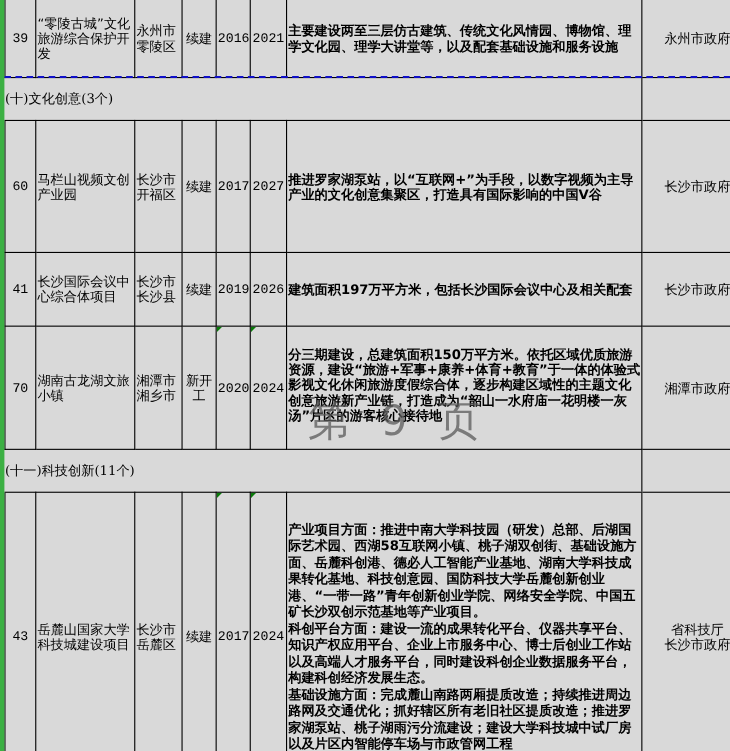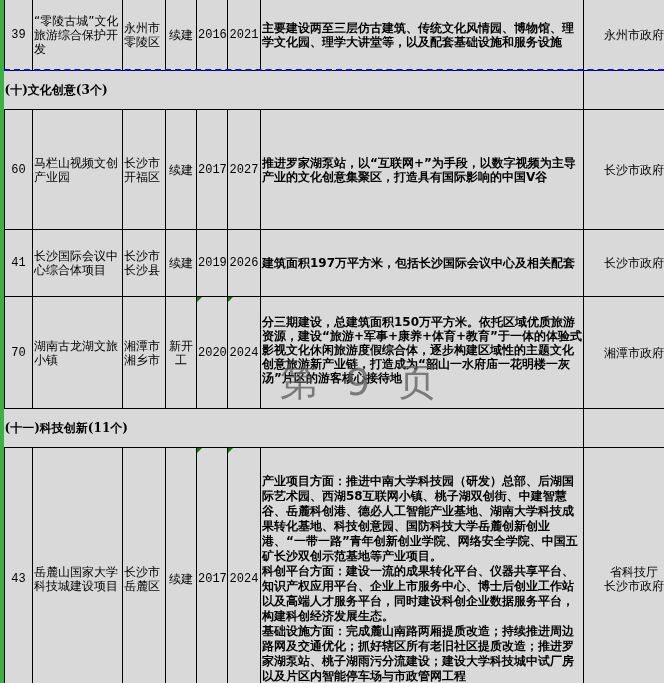--- a/index.html
+++ b/index.html
@@ -37,21 +37,21 @@
     width: 0; height: 0;
     border-top: 5px solid #0a7a0a; border-right: 5px solid transparent;
   }
   td.name { text-align: left; }
   td.loc { text-align: left; }
   td.type { text-align: center; }
   td.content { text-align: left; padding-left: 2px; font-weight: bold; }
   td.owner { text-align: center; }
   tr.section td { border-left: none; border-right: none; }
   tr.section td.sec-label {
-    font-weight: bold; font-family: "DejaVu Serif", "Liberation Serif", serif; font-size: 12px;
+    font-weight: normal; font-family: "DejaVu Serif", "Liberation Serif", serif; font-size: 12px;
     padding-left: 0;
   }
   tr.section td.sec-owner { border-left: 1px solid #000; }
   .dashed-line {
     position: absolute; left: 4px; top: 69px; width: 660px; height: 0;
     border-top: 2px dashed #1010c8; z-index: 4;
   }
   .watermark {
     position: absolute; left: 280px; top: 362px;
     font-size: 38px; color: rgba(90,90,90,0.75);
@@ -133,21 +133,21 @@
     </tr>
 
     <tr style="height:262px">
       <td class="num">43</td>
       <td class="name">岳麓山国家大学科技城建设项目</td>
       <td class="loc">长沙市岳麓区</td>
       <td class="type">续建</td>
       <td class="year flag">2017</td>
       <td class="year flag">2024</td>
       <td class="content" style="line-height:15px">
-        <div>产业项目方面：推进中南大学科技园（研发）总部、后湖国际艺术园、西湖58互联网小镇、桃子湖双创街、中建智慧谷、岳麓科创港、德必人工智能产业基地、湖南大学科技成果转化基地、科技创意园、国防科技大学岳麓创新创业港、“一带一路”青年创新创业学院、网络安全学院、中国五矿长沙双创示范基地等产业项目。</div>
+        <div>产业项目方面：推进中南大学科技园（研发）总部、后湖国际艺术园、西湖58互联网小镇、桃子湖双创街、基础设施方面、岳麓科创港、德必人工智能产业基地、湖南大学科技成果转化基地、科技创意园、国防科技大学岳麓创新创业港、“一带一路”青年创新创业学院、网络安全学院、中国五矿长沙双创示范基地等产业项目。</div>
         <div>科创平台方面：建设一流的成果转化平台、仪器共享平台、知识产权应用平台、企业上市服务中心、博士后创业工作站以及高端人才服务平台，同时建设科创企业数据服务平台，构建科创经济发展生态。</div>
         <div>基础设施方面：完成麓山南路两厢提质改造；持续推进周边路网及交通优化；抓好辖区所有老旧社区提质改造；推进罗家湖泵站、桃子湖雨污分流建设；建设大学科技城中试厂房以及片区内智能停车场与市政管网工程</div>
       </td>
       <td class="owner">
         <div>省科技厅</div>
         <div>长沙市政府</div>
       </td>
     </tr>
   </tbody>
 </table>

